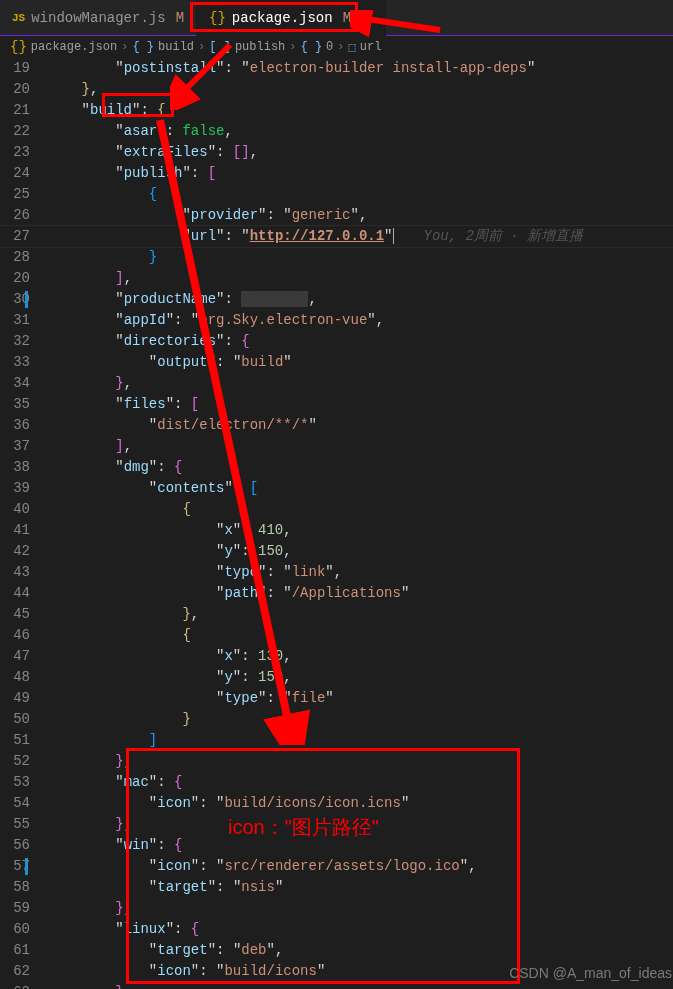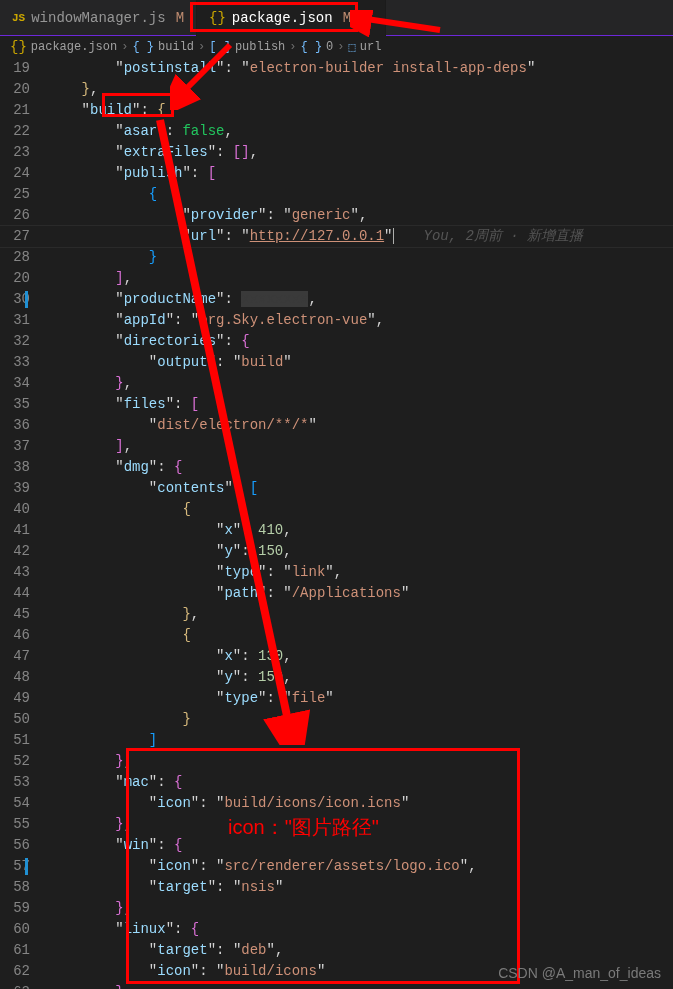--- a/index.html
+++ b/index.html
@@ -38,30 +38,30 @@
   .code { flex:1; white-space:pre; position:relative; }
   .code .ln { height:21px; line-height:21px; }
   .k  { color:#9cdcfe; }   
   .s  { color:#ce9178; }   
   .n  { color:#b5cea8; }   
   .b  { color:#22c55e; }   
   .p  { color:#d7ba7d; }   
   .pc { color:#da70d6; }   
   .pb { color:#179fff; }   
   .d  { color:#d4d4d4; }
-  .u  { text-decoration:underline; }
+  .u  { text-decoration:underline;font-weight:bold; }
   .blame { color:#555; margin-left:30px; font-style:italic;text-align:center;}
   .cursor { border-right:1px solid #aeafad; }
   .hl-line::before{
     content:""; position:absolute; left:-48px; right:0; height:21px;
     outline:1px solid #2a2a2a; z-index:-1;
   }
   .annot-box { position:absolute; border:3px solid #ff0000; pointer-events:none;}
   .annot-text { position:absolute; color:#ff0000; font-size:20px; font-family:sans-serif; pointer-events:none;}
-  .watermark { position:absolute; right:12px; bottom:8px; color:#7a7a7a; font-size:14px; font-family:sans-serif;}
+  .watermark { position:absolute; right:1px; bottom:8px; color:#7a7a7a; font-size:14px; font-family:sans-serif;}
   svg.arrow { position:absolute; pointer-events:none; }
 </style>
 </head>
 <body>
 
 <div class="tabs">
   <div class="tab">
     <span class="js-badge">JS</span>
     <span>windowManager.js</span>
     <span class="mod">M</span>

